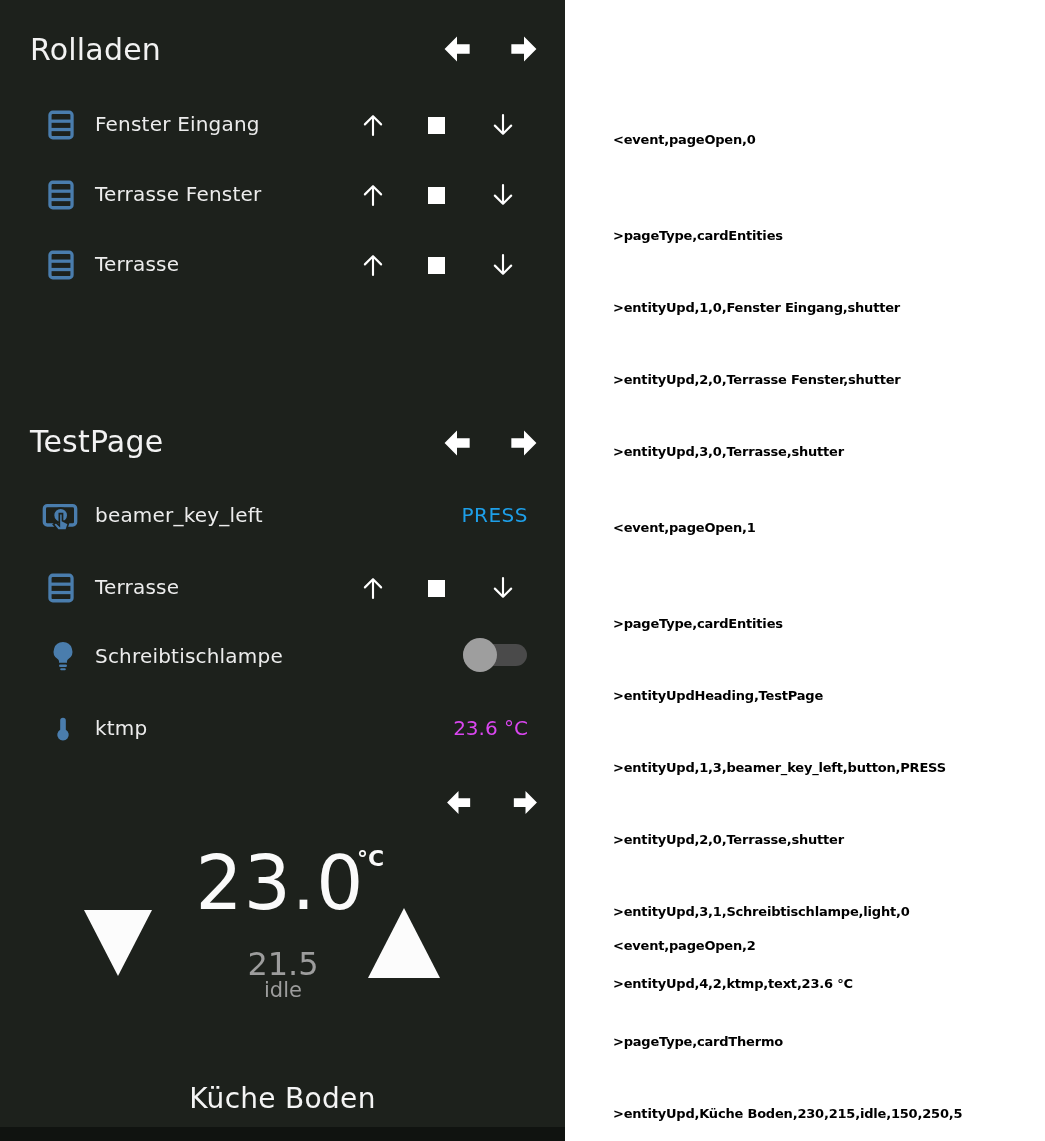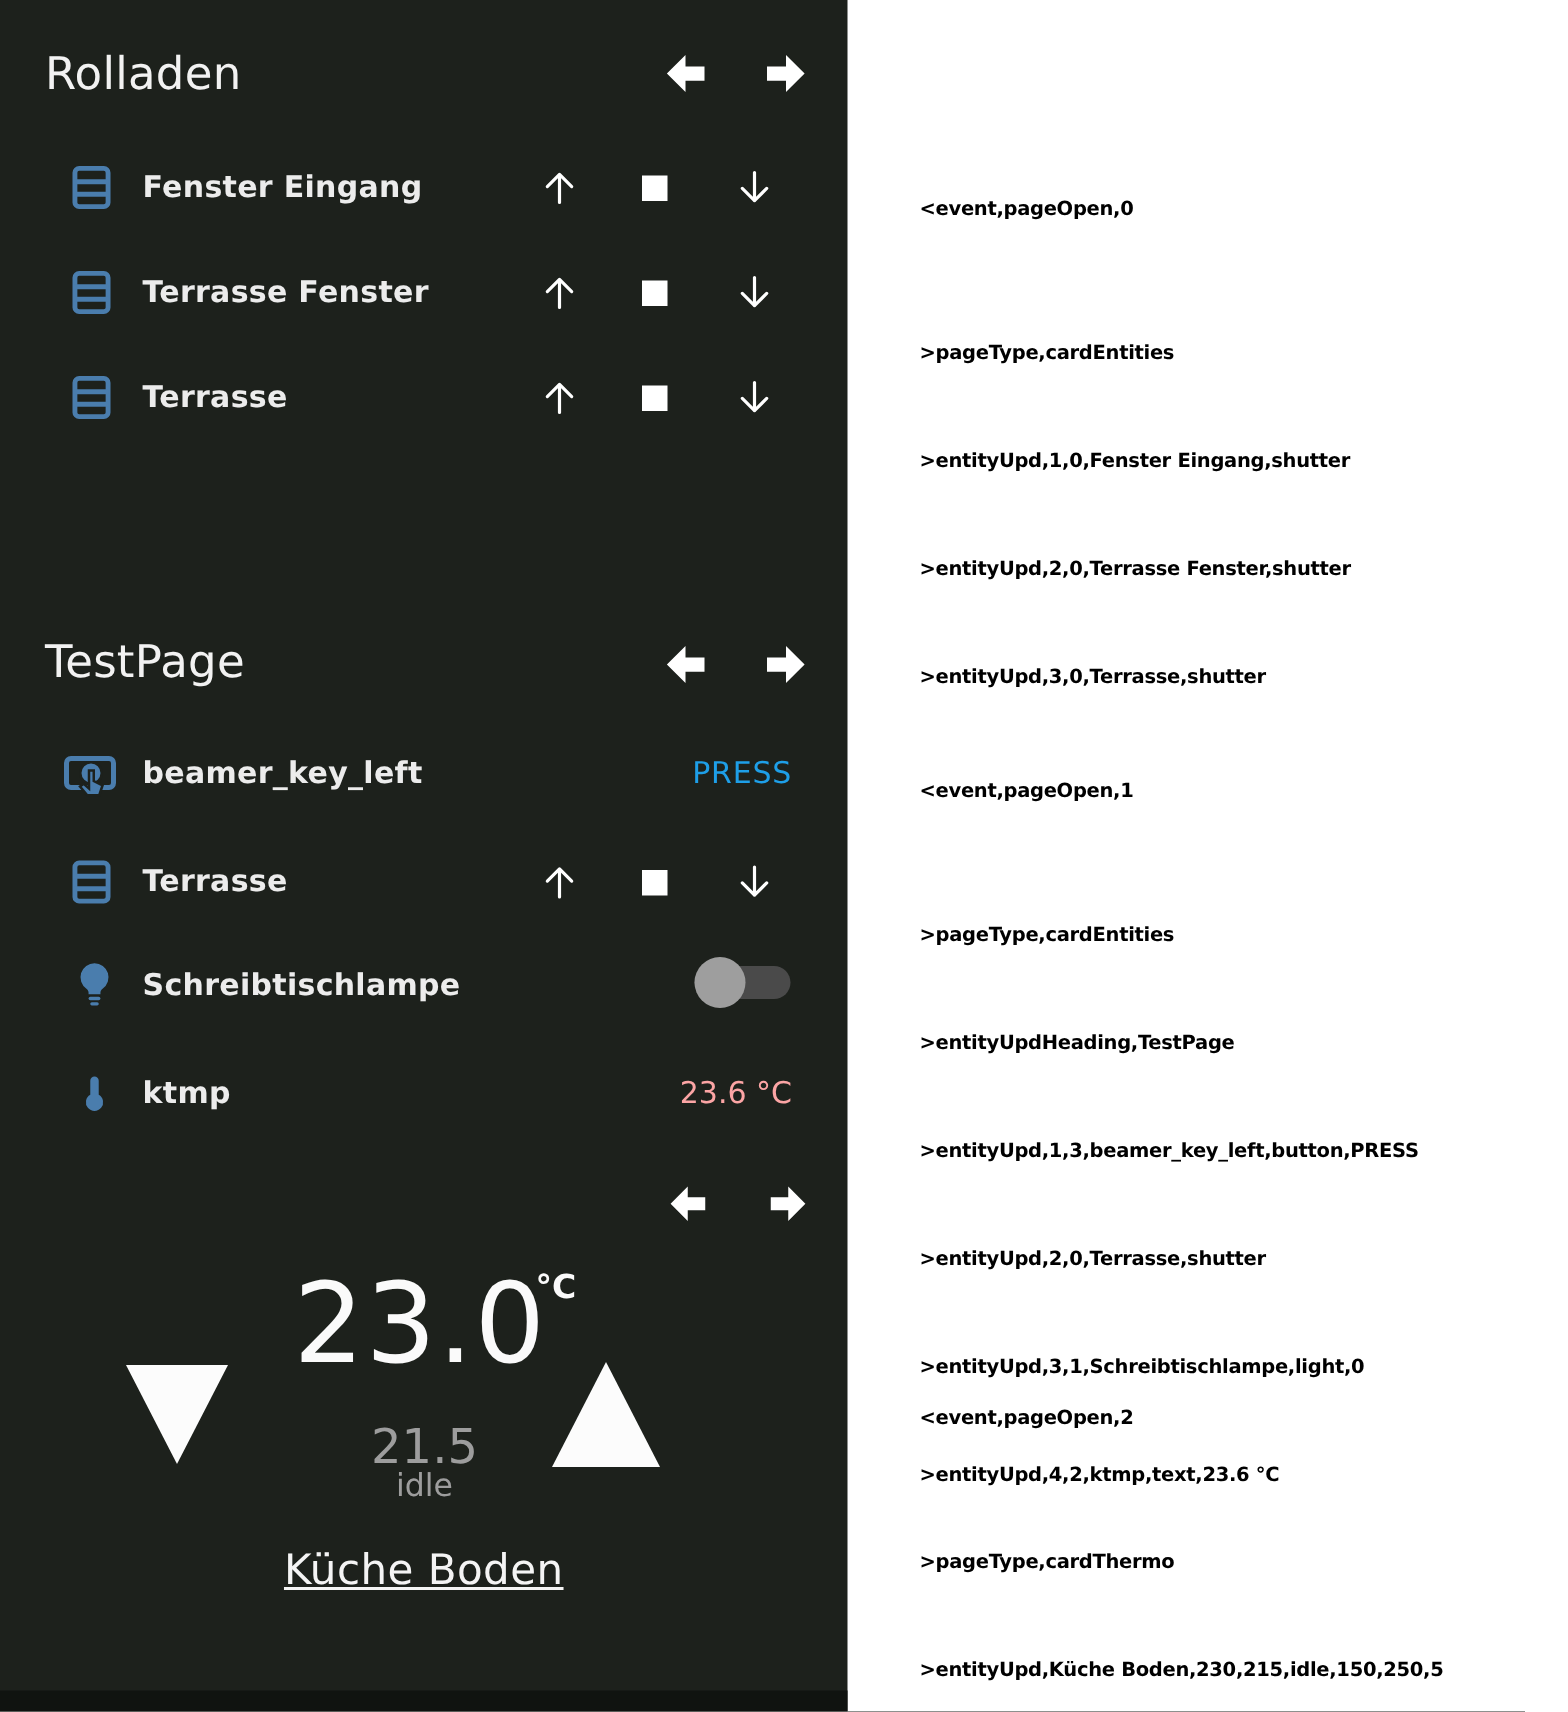--- a/index.html
+++ b/index.html
@@ -7,26 +7,26 @@
     width:1045px;height:1141px;position:relative;background:#ffffff;
     font-family:"DejaVu Sans","Liberation Sans",sans-serif;overflow:hidden;
   }
   .panel{
     position:absolute;left:0;top:0;width:565px;height:1141px;
     background:#1d211c;color:#f0f0f0;
   }
   .panel-footer{position:absolute;left:0;top:1127px;width:565px;height:14px;background:#101310;}
   .abs{position:absolute;}
   .card-title{font-size:30px;font-weight:400;color:#f2f2f2;letter-spacing:.2px;}
-  .row-label{font-size:20px;font-weight:700;color:#ececec;letter-spacing:.2px;}
+  .row-label{font-size:20px;font-weight:400;color:#ececec;letter-spacing:.2px;}
   .nav-arrow{width:38px;height:38px;display:block;}
   .ctl-arrow{width:30px;height:30px;display:block;}
   .stop-square{width:17px;height:17px;background:#ffffff;}
   .press-label{font-size:20px;font-weight:500;color:#1e9fe8;text-align:right;letter-spacing:.5px;}
-  .value-label{font-size:20px;color:#fca5a5;text-align:right;}
+  .value-label{font-size:20px;color:#d946ef;text-align:right;}
   .toggle{width:64px;height:34px;}
   .toggle-track{position:absolute;left:0;top:6px;width:64px;height:22px;border-radius:11px;background:#4a4a4a;}
   .toggle-knob{position:absolute;left:0;top:0;width:34px;height:34px;border-radius:50%;background:#9e9e9e;}
   .big-temp{font-size:74px;font-weight:400;color:#fafafa;text-align:center;letter-spacing:1px;}
   .temp-unit{font-size:22px;font-weight:700;color:#fafafa;}
   .muted{color:#9d9d9d;text-align:center;}
   .room-title{font-size:28px;color:#f4f4f4;text-align:center;letter-spacing:.3px;}
   .log-block{position:absolute;left:613px;color:#000;font-weight:700;font-size:13px;line-height:24px;letter-spacing:-.2px;white-space:pre;}
   .log-event{margin-bottom:24px;}
 </style>
@@ -193,21 +193,21 @@
     <svg width="72" height="70" viewBox="0 0 72 70">
         <polygon points="2,2 70,2 36,68" fill="#fcfcfc"></polygon>
       </svg>
   </div>
   <div class="abs" style="left:366px;top:906px;">
     <svg width="76" height="74" viewBox="0 0 76 74">
         <polygon points="38,2 74,72 2,72" fill="#fcfcfc"></polygon>
       </svg>
   </div>
 
-  <div class="abs room-title" style="left:100px;top:1030px;width:365px;text-decoration:underline;">Küche Boden</div>
+  <div class="abs room-title" style="left:100px;top:1082px;width:365px;">Küche Boden</div>
 
   <div class="panel-footer"></div>
 </div>
 
 <div class="log-block" style="top:80px;">
   <div class="log-event">&lt;event,pageOpen,0</div>
   <div>&gt;pageType,cardEntities</div>
   <div>&gt;entityUpd,1,0,Fenster Eingang,shutter</div>
   <div>&gt;entityUpd,2,0,Terrasse Fenster,shutter</div>
   <div>&gt;entityUpd,3,0,Terrasse,shutter</div>

